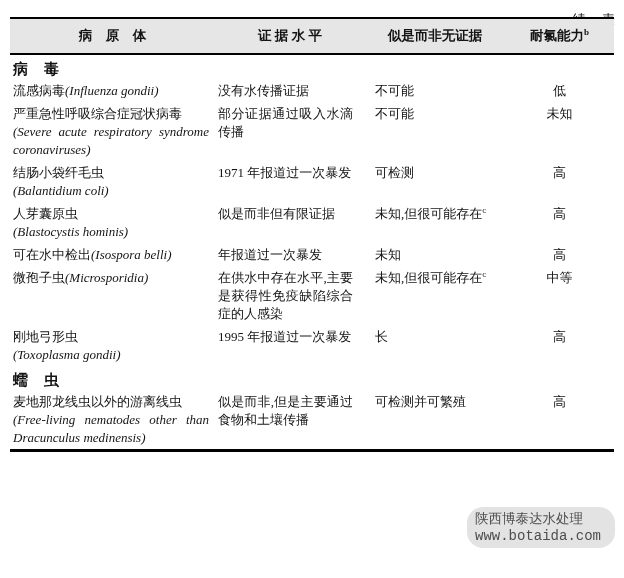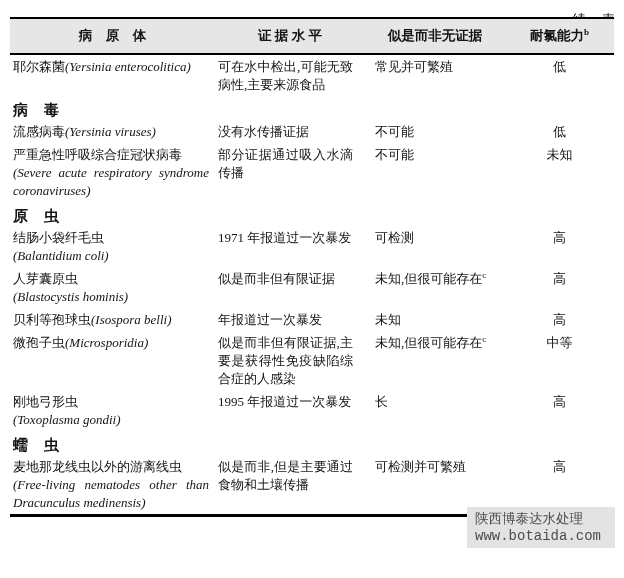--- a/index.html
+++ b/index.html
@@ -33,21 +33,21 @@
   td.c1{text-align:justify;padding-right:6px;}
   td.c2{padding:3px 12px 2px 3px;text-align:justify;}
   td.c3{padding:3px 4px 2px 10px;}
   td.c4{text-align:center;padding:3px 0 2px 0;}
   td.section{font-weight:bold;font-size:15px;padding:5px 0 1px 3px;letter-spacing:0.5px;}
   .latin{font-style:italic;}
   .latin.block{display:block;text-align:justify;}
   sup{font-size:9px;line-height:0;}
   .watermark{
     position:absolute;top:507px;right:9px;width:148px;box-sizing:border-box;
-    background:var(--wmbg,#e3e3e3);border-radius:0;
+    background:var(--wmbg,#e3e3e3);border-radius:16px;
     padding:3px 8px 4px 8px;color:var(--wmtext,#4e4e4e);
   }
   .wm-line{font-size:13.5px;line-height:18px;white-space:nowrap;}
   .wm-url{font-family:Liberation Mono, monospace;font-size:14px;line-height:16px;white-space:nowrap;}
 </style>
 </head>
 <body style="--hbg: #e6e6e6; --rule: #000000; --text: #141414; --wmbg: #e3e3e3; --wmtext: #4e4e4e;">
 
 <div class="page">
 
@@ -63,64 +63,55 @@
     <thead>
       <tr>
         <th>病　原　体</th>
         <th>证 据 水 平</th>
         <th>似是而非无证据</th>
         <th><span>耐氯能力</span><sup>b</sup></th>
       </tr>
     </thead>
     <tbody>
         <tr>
-          <td class="c1"><span>耶尔森菌</span><span class="latin">(Yersinia enterocolitica)</span></td>
-          <td class="c2">可在水中检出,可能无致病性,主要来源食品</td>
-          <td class="c3">常见并可繁殖</td>
-          <td class="c4">低</td>
-        </tr>
-        <tr>
           <td class="section" colspan="4">病　毒</td>
         </tr>
         <tr>
-          <td class="c1"><span>流感病毒</span><span class="latin">(Yersinia viruses)</span></td>
+          <td class="c1"><span>流感病毒</span><span class="latin">(Influenza gondii)</span></td>
           <td class="c2">没有水传播证据</td>
           <td class="c3">不可能</td>
           <td class="c4">低</td>
         </tr>
         <tr>
           <td class="c1"><span>严重急性呼吸综合症冠状病毒</span><span class="latin block">(Severe acute respiratory syndrome coronaviruses)</span></td>
           <td class="c2">部分证据通过吸入水滴传播</td>
           <td class="c3">不可能</td>
           <td class="c4">未知</td>
-        </tr>
-        <tr>
-          <td class="section" colspan="4">原　虫</td>
         </tr>
         <tr>
           <td class="c1"><span>结肠小袋纤毛虫</span><span class="latin block">(Balantidium coli)</span></td>
           <td class="c2">1971 年报道过一次暴发</td>
           <td class="c3">可检测</td>
           <td class="c4">高</td>
         </tr>
         <tr>
           <td class="c1"><span>人芽囊原虫</span><span class="latin block">(Blastocystis hominis)</span></td>
           <td class="c2">似是而非但有限证据</td>
           <td class="c3">未知,但很可能存在<sup>c</sup></td>
           <td class="c4">高</td>
         </tr>
         <tr>
-          <td class="c1"><span>贝利等孢球虫</span><span class="latin">(Isospora belli)</span></td>
+          <td class="c1"><span>可在水中检出</span><span class="latin">(Isospora belli)</span></td>
           <td class="c2">年报道过一次暴发</td>
           <td class="c3">未知</td>
           <td class="c4">高</td>
         </tr>
         <tr>
           <td class="c1"><span>微孢子虫</span><span class="latin">(Microsporidia)</span></td>
-          <td class="c2">似是而非但有限证据,主要是获得性免疫缺陷综合症的人感染</td>
+          <td class="c2">在供水中存在水平,主要是获得性免疫缺陷综合症的人感染</td>
           <td class="c3">未知,但很可能存在<sup>c</sup></td>
           <td class="c4">中等</td>
         </tr>
         <tr>
           <td class="c1"><span>刚地弓形虫</span><span class="latin block">(Toxoplasma gondii)</span></td>
           <td class="c2">1995 年报道过一次暴发</td>
           <td class="c3">长</td>
           <td class="c4">高</td>
         </tr>
         <tr>

